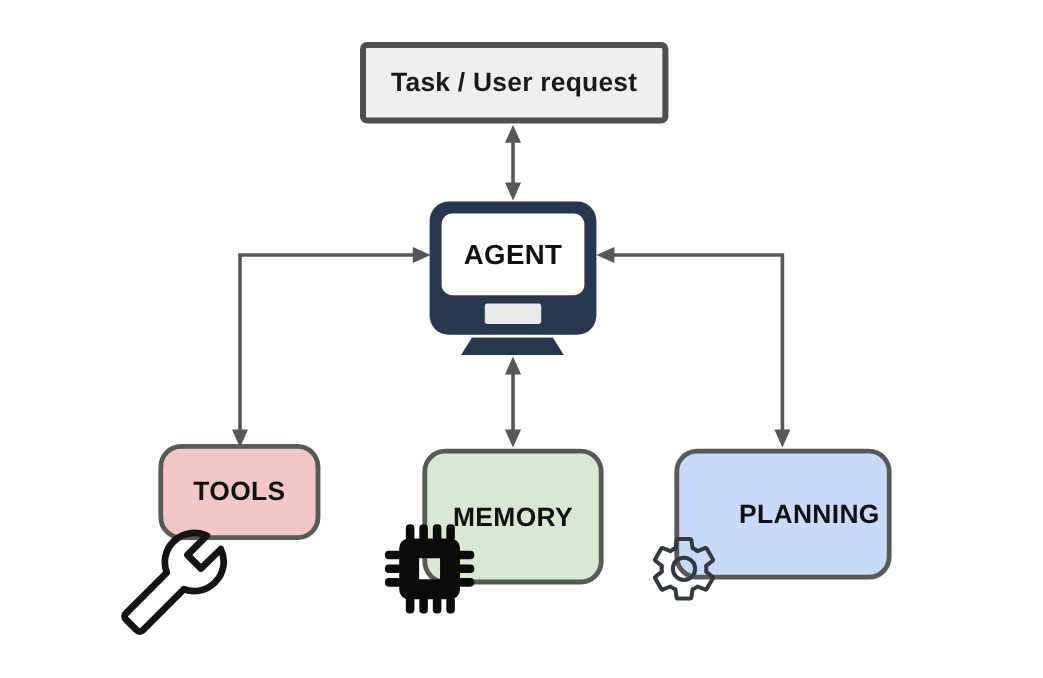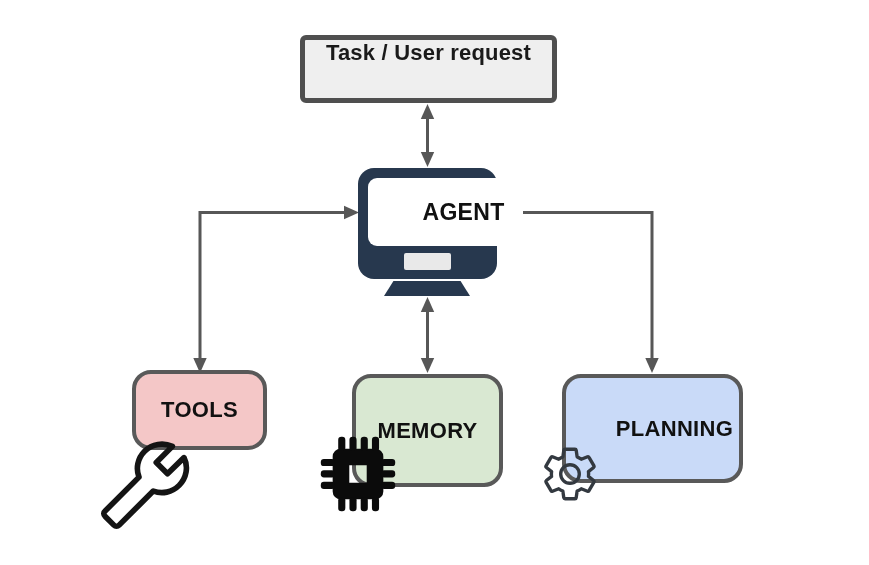--- a/index.html
+++ b/index.html
@@ -7,29 +7,29 @@
     position:relative;width:869px;height:565px;overflow:hidden;
     font-family:"Liberation Sans",sans-serif;background:#fff;
   }
   #connectors{position:absolute;left:0;top:0;width:869px;height:565px;}
   #connectors .stroke{stroke:currentColor;stroke-width:3;fill:none;}
   #connectors .head{fill:currentColor;stroke:none;}
 
   .task-box{
     position:absolute;left:300px;top:35px;width:257px;height:68px;
     box-sizing:border-box;border:5px solid #4f4f4f;border-radius:6px;
-    display:flex;justify-content:center;
+    display:flex;align-items:center;justify-content:center;
     font-weight:bold;font-size:22px;letter-spacing:.2px;
   }
 
   .monitor{position:absolute;left:358px;top:168px;width:139px;height:111px;border-radius:16px;}
   .monitor-screen{
     position:absolute;left:10px;top:10px;width:119px;height:68px;border-radius:9px;
     display:flex;align-items:center;justify-content:center;
-    font-weight:bold;font-size:23px;letter-spacing:.3px;padding-left:36px;
+    font-weight:bold;font-size:23px;letter-spacing:.3px;
   }
   .monitor-button{position:absolute;left:46px;top:85px;width:47px;height:17px;border-radius:2px;}
   .monitor-stand{
     position:absolute;left:26px;top:113px;width:86px;height:15px;
     clip-path:polygon(11% 0%,89% 0%,100% 100%,0% 100%);
   }
 
   .module{
     position:absolute;box-sizing:border-box;border:4px solid #595959;border-radius:19px;
     display:flex;align-items:center;justify-content:center;

